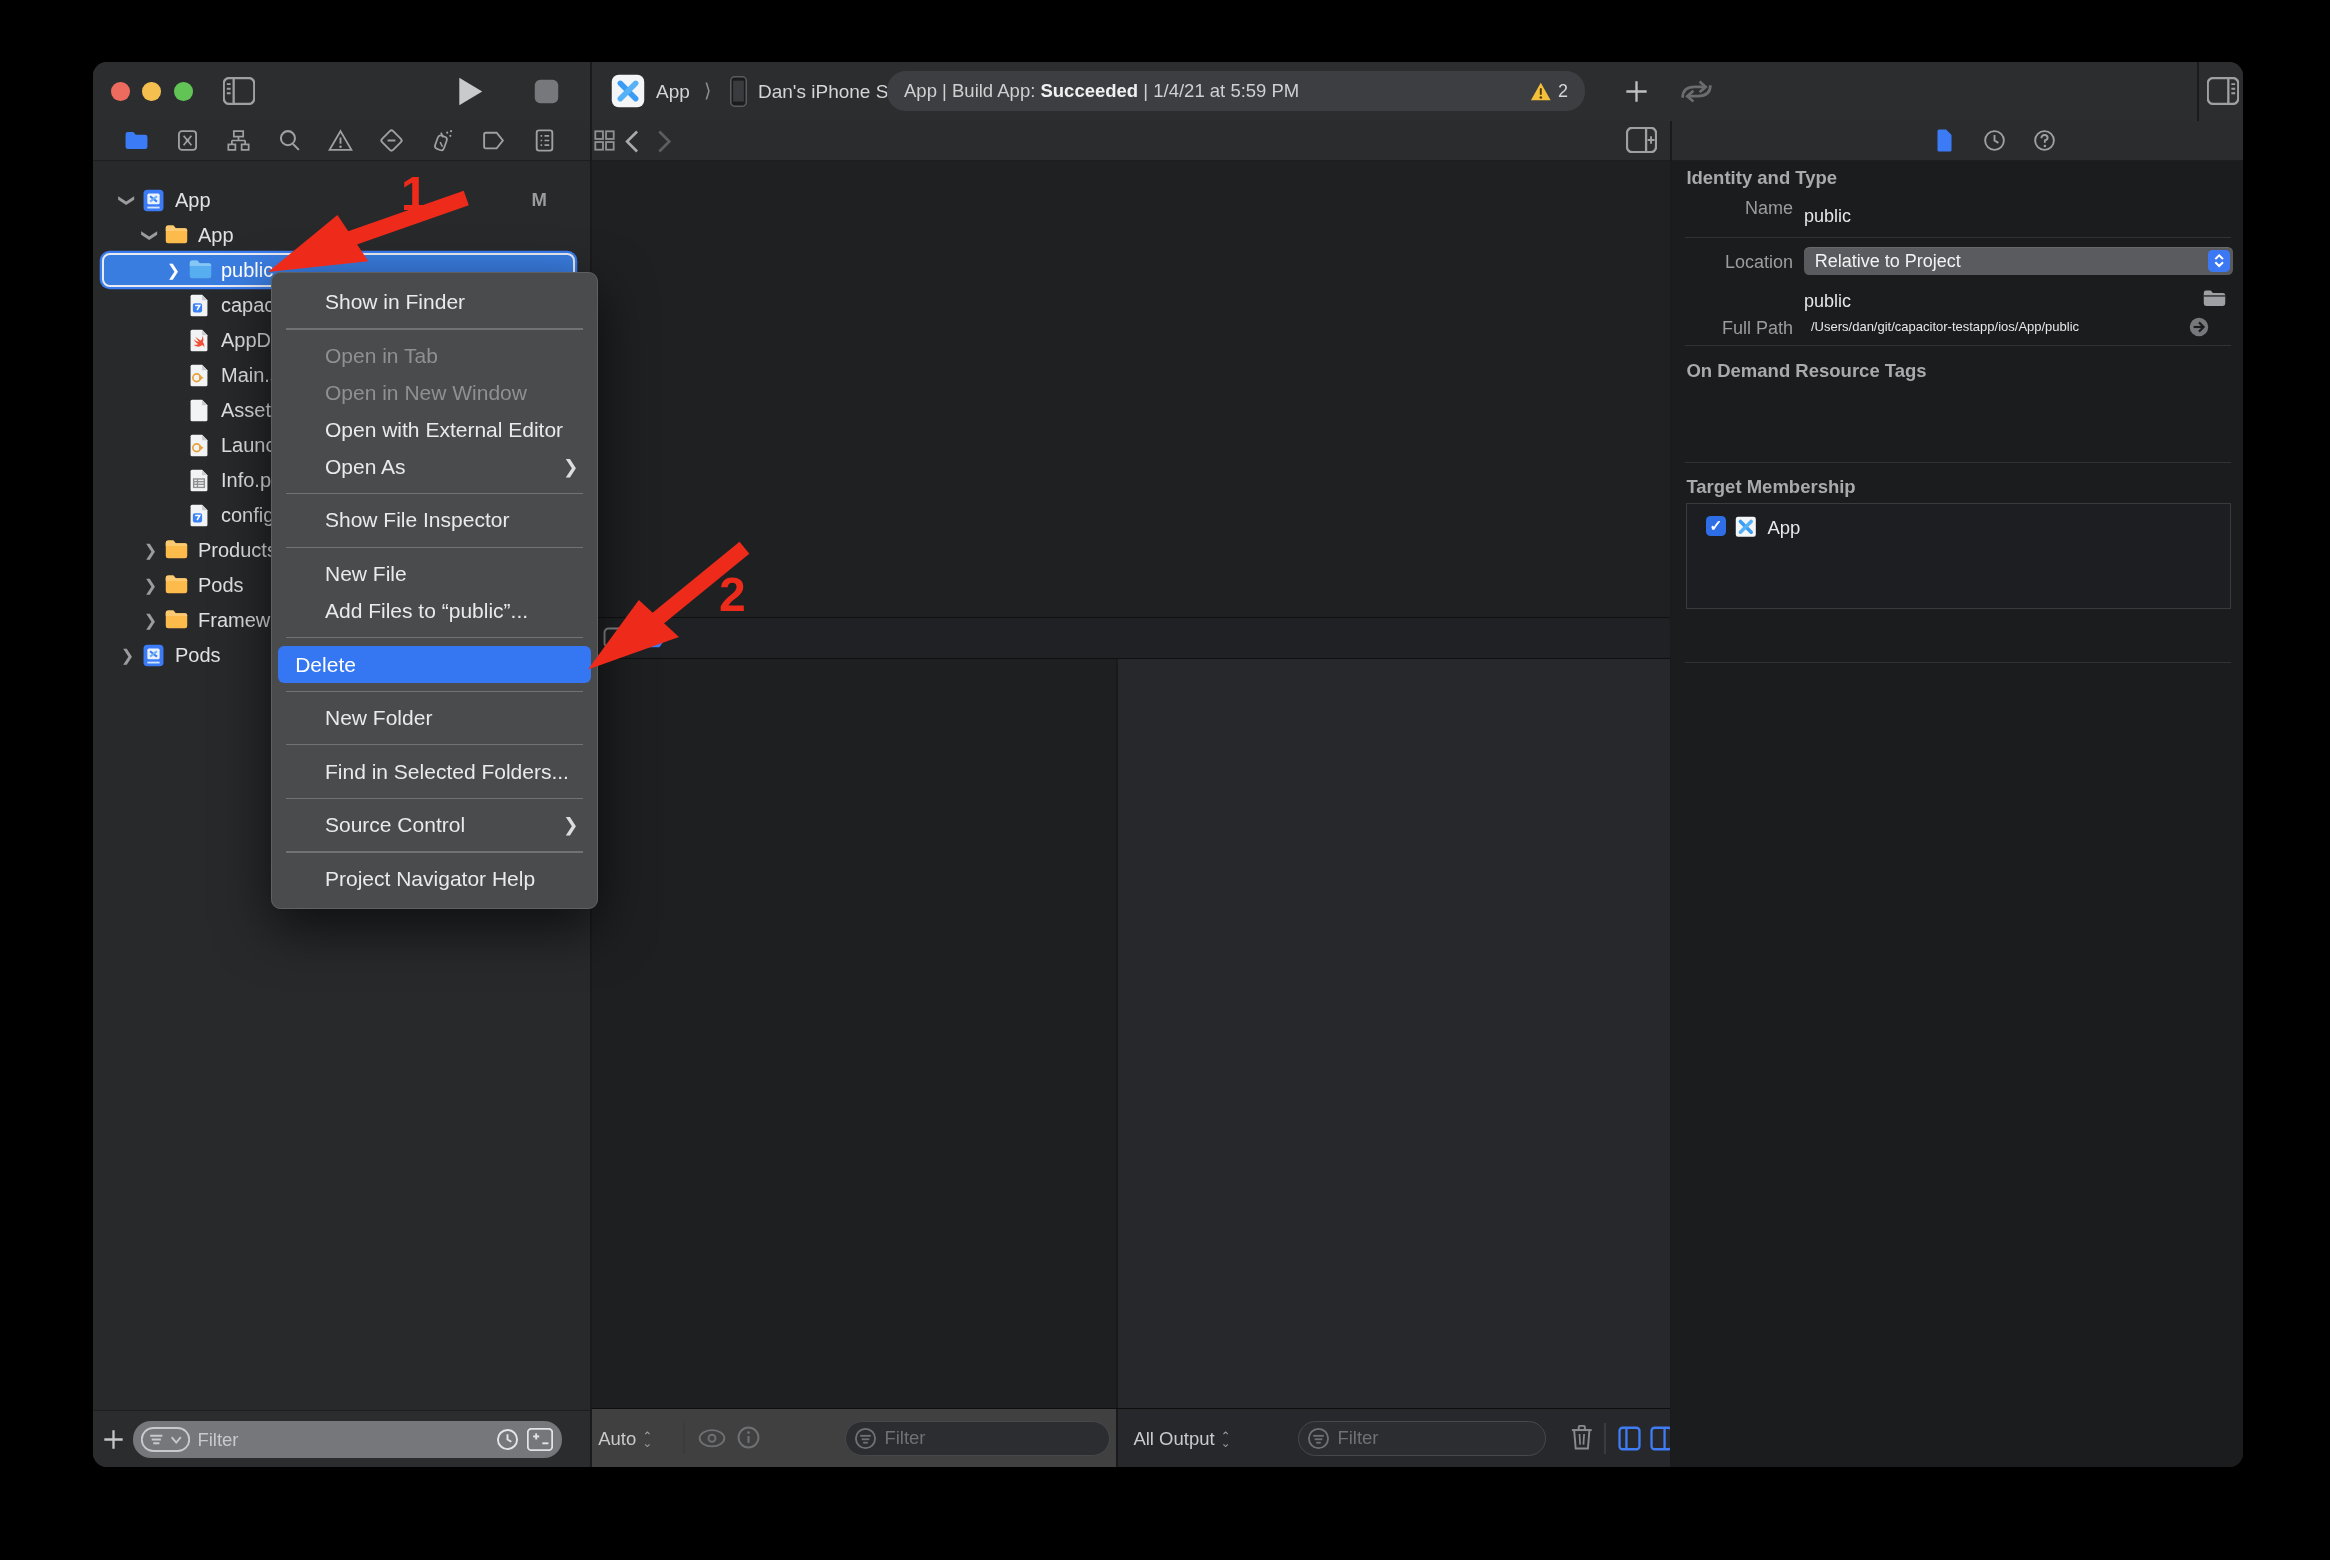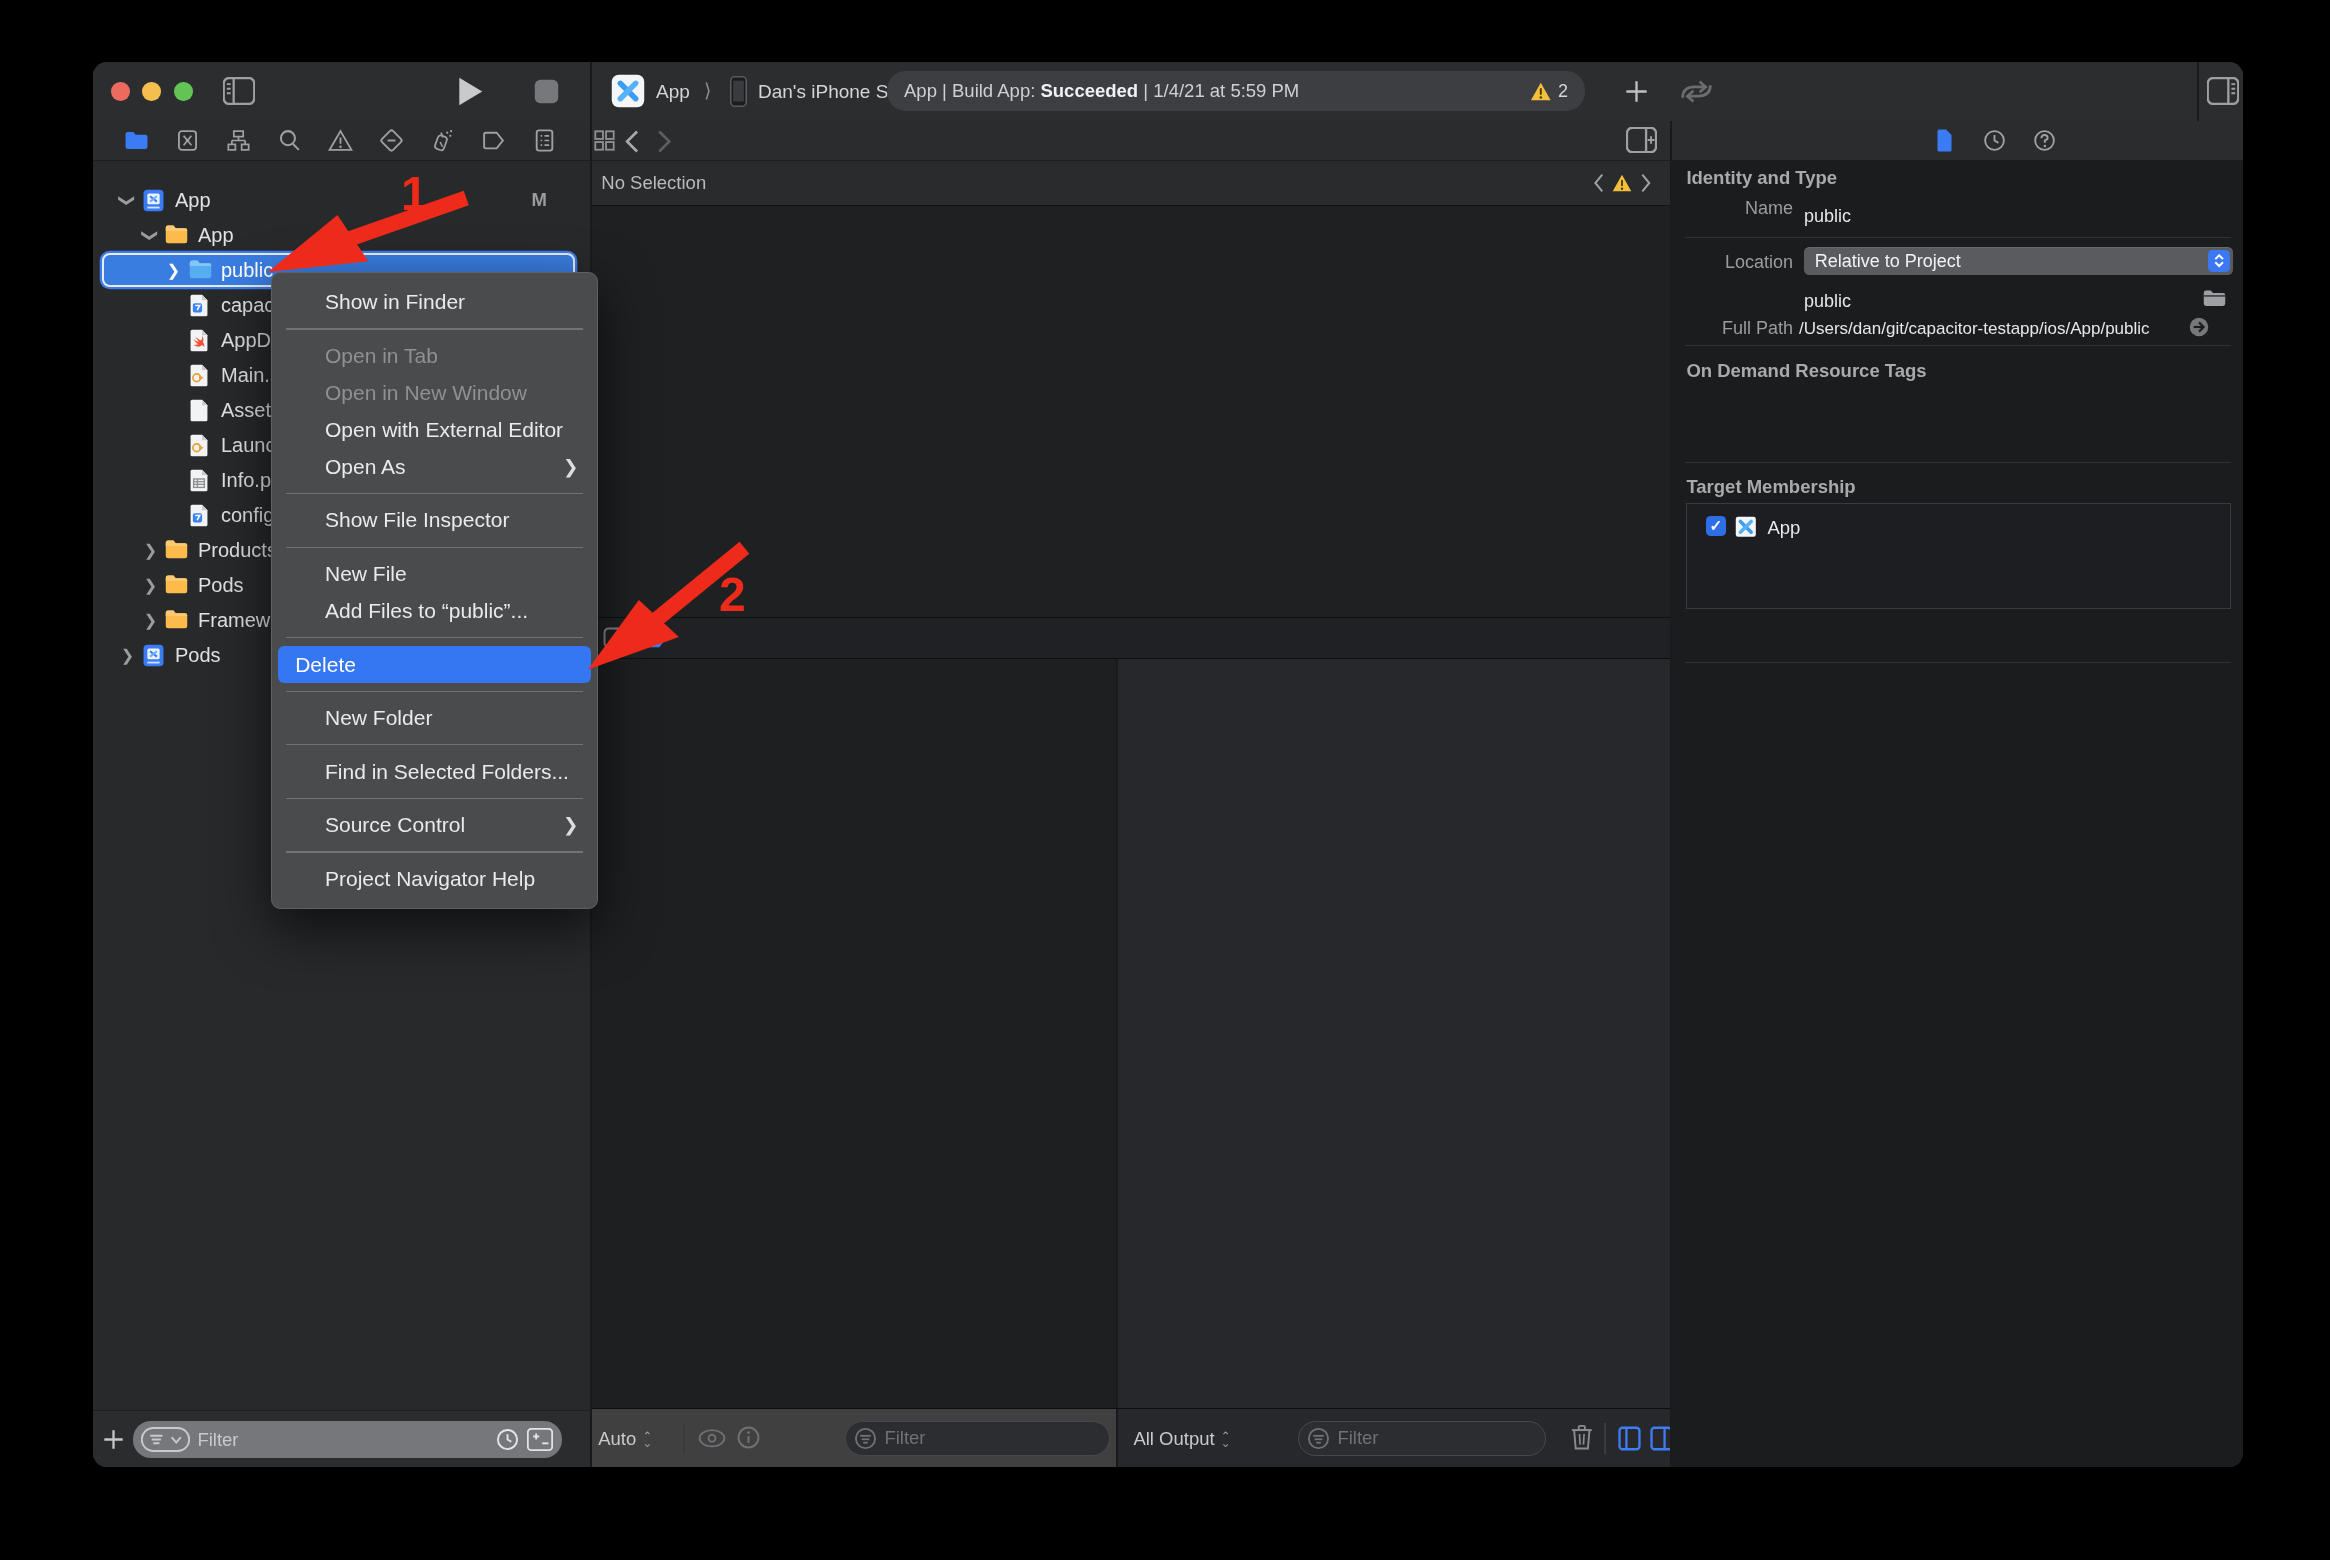--- a/index.html
+++ b/index.html
@@ -507,36 +507,20 @@
               <line x1="8" y1="11" x2="16" y2="11" stroke="#e3e4e6" stroke-width="2.5"></line>
               <line x1="12" y1="7" x2="12" y2="15" stroke="#e3e4e6" stroke-width="2.5"></line>
               <line x1="20" y1="20" x2="28" y2="20" stroke="#e3e4e6" stroke-width="2.5"></line>
             </svg>
       </div>
     </div>
   </div>
   <div class="vdiv" style="left:497px;top:59px;bottom:0"></div>
 
   <div id="editor">
-    <div id="jumpbar">
-      <span class="jtext">No Selection</span>
-      <div style="margin-left:auto;margin-right:18.5px;display:flex;align-items:center;gap:7.7px">
-        <svg width="11.6" height="20" viewBox="0 0 15 26">
-              <polyline points="12,2 3,13 12,24" fill="none" stroke="#9fa0a3" stroke-width="2.6"></polyline>
-            </svg>
-        <svg width="20" height="18" viewBox="0 0 28 25">
-              <polygon points="14,1 27,24 1,24" fill="#f3c03c"></polygon>
-              <rect x="12.7" y="8" width="2.6" height="9" rx="1.3" fill="#4d3a05"></rect>
-              <circle cx="14" cy="20.5" r="1.7" fill="#4d3a05"></circle>
-            </svg>
-        <svg width="11.6" height="20" viewBox="0 0 15 26">
-              <polyline points="3,2 12,13 3,24" fill="none" stroke="#9fa0a3" stroke-width="2.6"></polyline>
-            </svg>
-      </div>
-    </div>
 
 
     <div id="debug-strip">
       <div class="icon-btn" style="position:static;margin-left:10.8px">
         <svg width="23" height="21.6" viewBox="0 0 30 28">
               <rect x="2" y="2" width="26" height="24" rx="5" fill="none" stroke="#88898c" stroke-width="2.6"></rect>
             </svg>
       </div>
       <div class="icon-btn" style="position:static;margin-left:18.5px">
         <svg width="23" height="20" viewBox="0 0 30 26">
@@ -634,21 +618,21 @@
       </div>
     </div>
 
     <div class="insp-val" style="left:133px;top:130px">public</div>
     <svg style="position:absolute;right:17px;top:128px" width="23" height="18.5" viewBox="0 0 30 24">
           <path d="M1 5 Q1 2 4 2 L10 2 L13 5 L26 5 Q29 5 29 8 L29 19 Q29 22 26 22 L4 22 Q1 22 1 19 Z" fill="#9fa0a3"></path>
           <line x1="1" y1="9" x2="29" y2="9" stroke="#1b1c1d" stroke-width="1.6"></line>
         </svg>
 
     <div class="insp-label" style="left:14px;top:157px">Full Path</div>
-    <div class="insp-val" style="left:128px;top:158px;font-size:17px;max-width:386px">/Users/dan/git/capacitor-testapp/ios/App/public</div>
+    <div class="insp-val" style="left:140px;top:158px;font-size:13px;max-width:386px">/Users/dan/git/capacitor-testapp/ios/App/public</div>
     <svg style="position:absolute;right:34px;top:156px" width="20" height="20" viewBox="0 0 26 26">
           <circle cx="13" cy="13" r="12" fill="#77787b"></circle>
           <line x1="6" y1="13" x2="18" y2="13" stroke="#1b1c1d" stroke-width="2.8"></line>
           <polyline points="13,7 19,13 13,19" fill="none" stroke="#1b1c1d" stroke-width="2.8"></polyline>
         </svg>
 
     <div class="insp-div" style="top:184px"></div>
     <div class="insp-h" style="top:199px">On Demand Resource Tags</div>
     <div class="insp-div" style="top:301px"></div>
 

